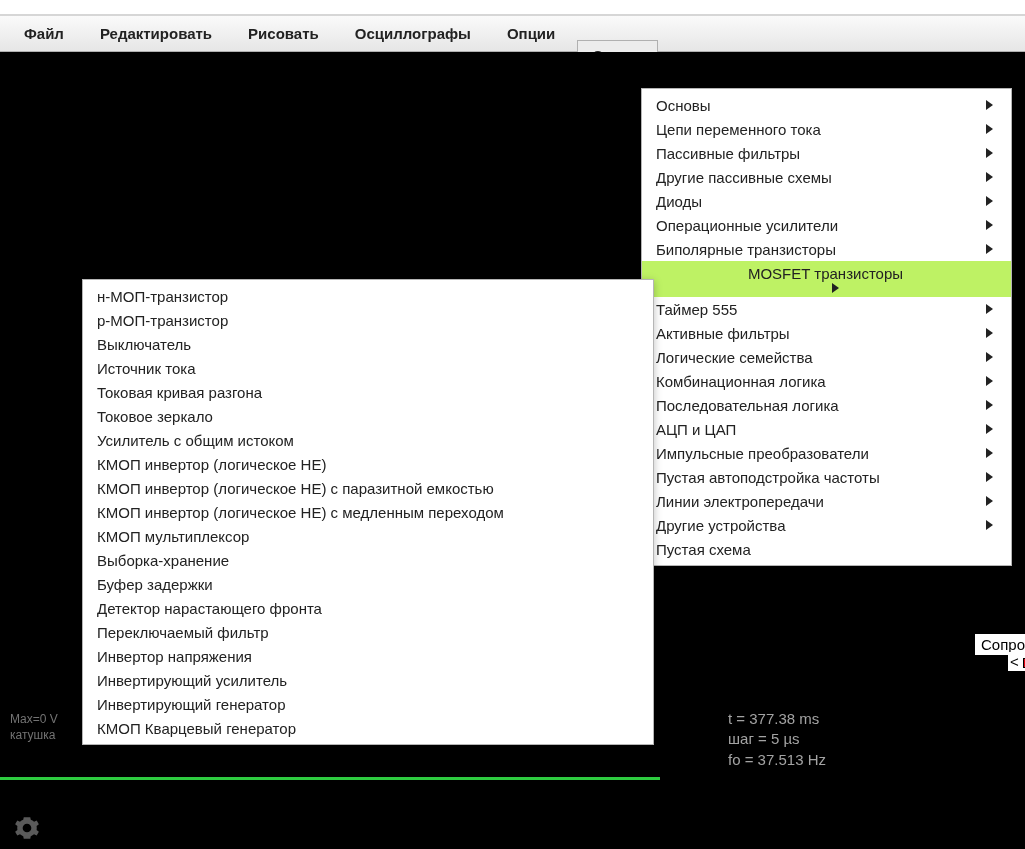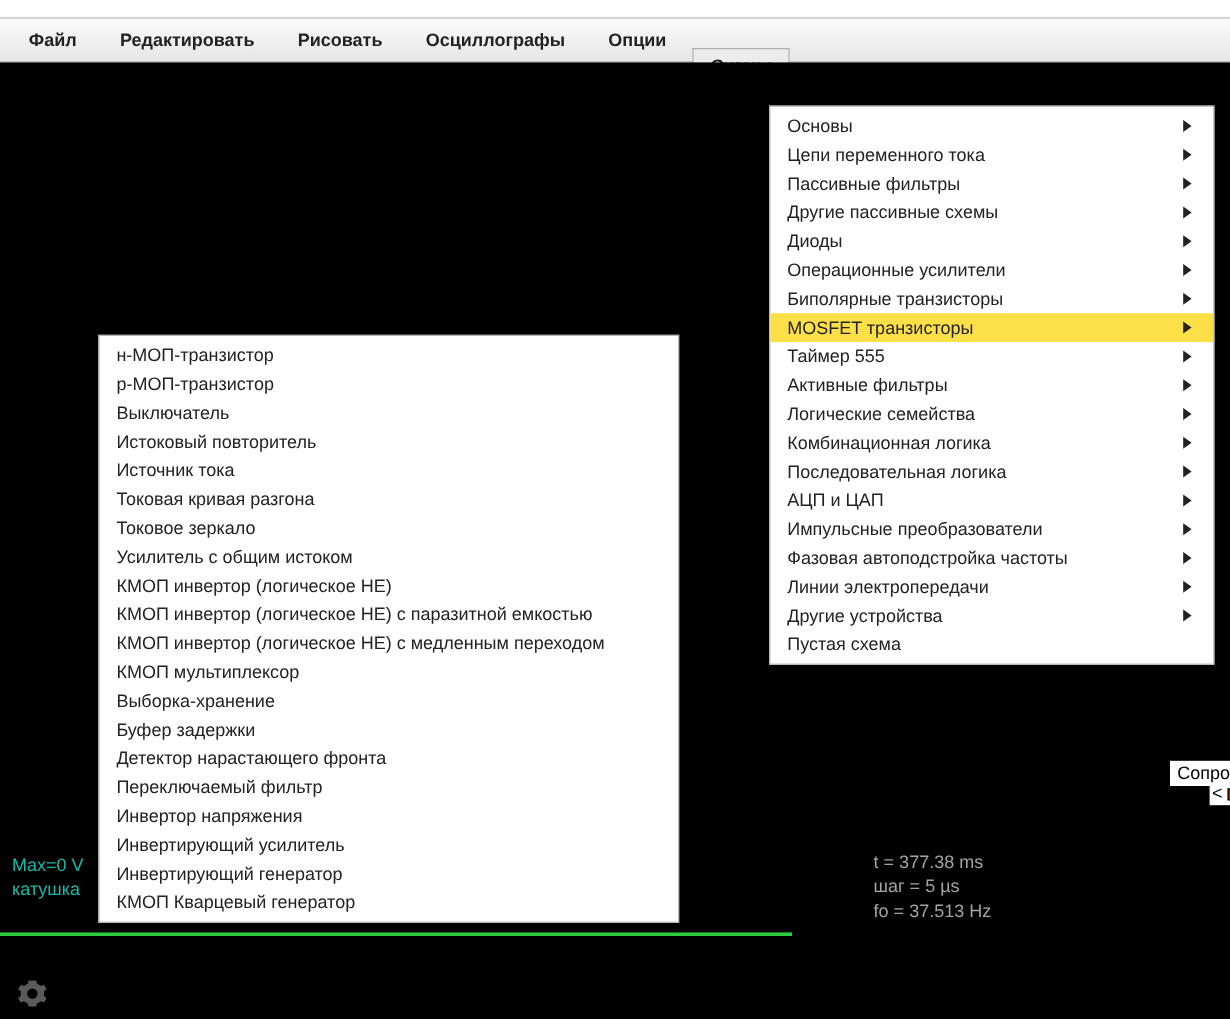--- a/index.html
+++ b/index.html
@@ -44,22 +44,22 @@
   .workspace {
     position: relative;
     width: 1025px;
     height: calc(849px - 36px - 16px);
     background: #000;
   }
   .status-left {
     position: absolute;
     left: 10px;
     top: 660px;
-    color: #14b8a6;
-    font-size: 15px;
+    color: #737373;
+    font-size: 12px;
     line-height: 1.3;
   }
   .status-right {
     position: absolute;
     left: 728px;
     top: 657px;
     color: #a3a3a3;
     font-size: 15px;
     line-height: 1.35;
   }
@@ -129,35 +129,36 @@
   }
   .dropdown-row {
     display: flex;
     align-items: center;
     justify-content: space-between;
     padding: 3.5px 16px 3.5px 14px;
     cursor: pointer;
     white-space: nowrap;
   }
   .dropdown-row:hover, .dropdown-row.highlight {
-    background: #fde047;
+    background: #bef264;
+    flex-direction: column;
   }
   .dropdown-row .arrow {
     margin-left: 20px;
   }
   .arrow svg { display: block; }
   #menu-main {
     left: 641px;
     top: 36px;
     width: 371px;
   }
   #menu-sub {
     left: 82px;
     top: 227px;
-    width: 484px;
+    width: 572px;
   }
 </style>
 </head>
 <body>
 
 <div class="top-separator"></div>
 
 <div class="menubar" id="menubar">
     <div class="menubar-item">Файл</div>
     <div class="menubar-item">Редактировать</div>
@@ -313,21 +314,21 @@
       </div>
       <div class="dropdown-row">
         <span>Импульсные преобразователи</span>
         <span class="arrow">
           <svg width="10" height="12" viewBox="0 0 10 12">
             <path d="M1 1 L8 6 L1 11 Z" fill="#222"></path>
           </svg>
         </span>
       </div>
       <div class="dropdown-row">
-        <span>Фазовая автоподстройка частоты</span>
+        <span>Пустая автоподстройка частоты</span>
         <span class="arrow">
           <svg width="10" height="12" viewBox="0 0 10 12">
             <path d="M1 1 L8 6 L1 11 Z" fill="#222"></path>
           </svg>
         </span>
       </div>
       <div class="dropdown-row">
         <span>Линии электропередачи</span>
         <span class="arrow">
           <svg width="10" height="12" viewBox="0 0 10 12">
@@ -352,23 +353,20 @@
       <div class="dropdown-row">
         <span>н-МОП-транзистор</span>
       </div>
       <div class="dropdown-row">
         <span>p-МОП-транзистор</span>
       </div>
       <div class="dropdown-row">
         <span>Выключатель</span>
       </div>
       <div class="dropdown-row">
-        <span>Истоковый повторитель</span>
-      </div>
-      <div class="dropdown-row">
         <span>Источник тока</span>
       </div>
       <div class="dropdown-row">
         <span>Токовая кривая разгона</span>
       </div>
       <div class="dropdown-row">
         <span>Токовое зеркало</span>
       </div>
       <div class="dropdown-row">
         <span>Усилитель с общим истоком</span>

